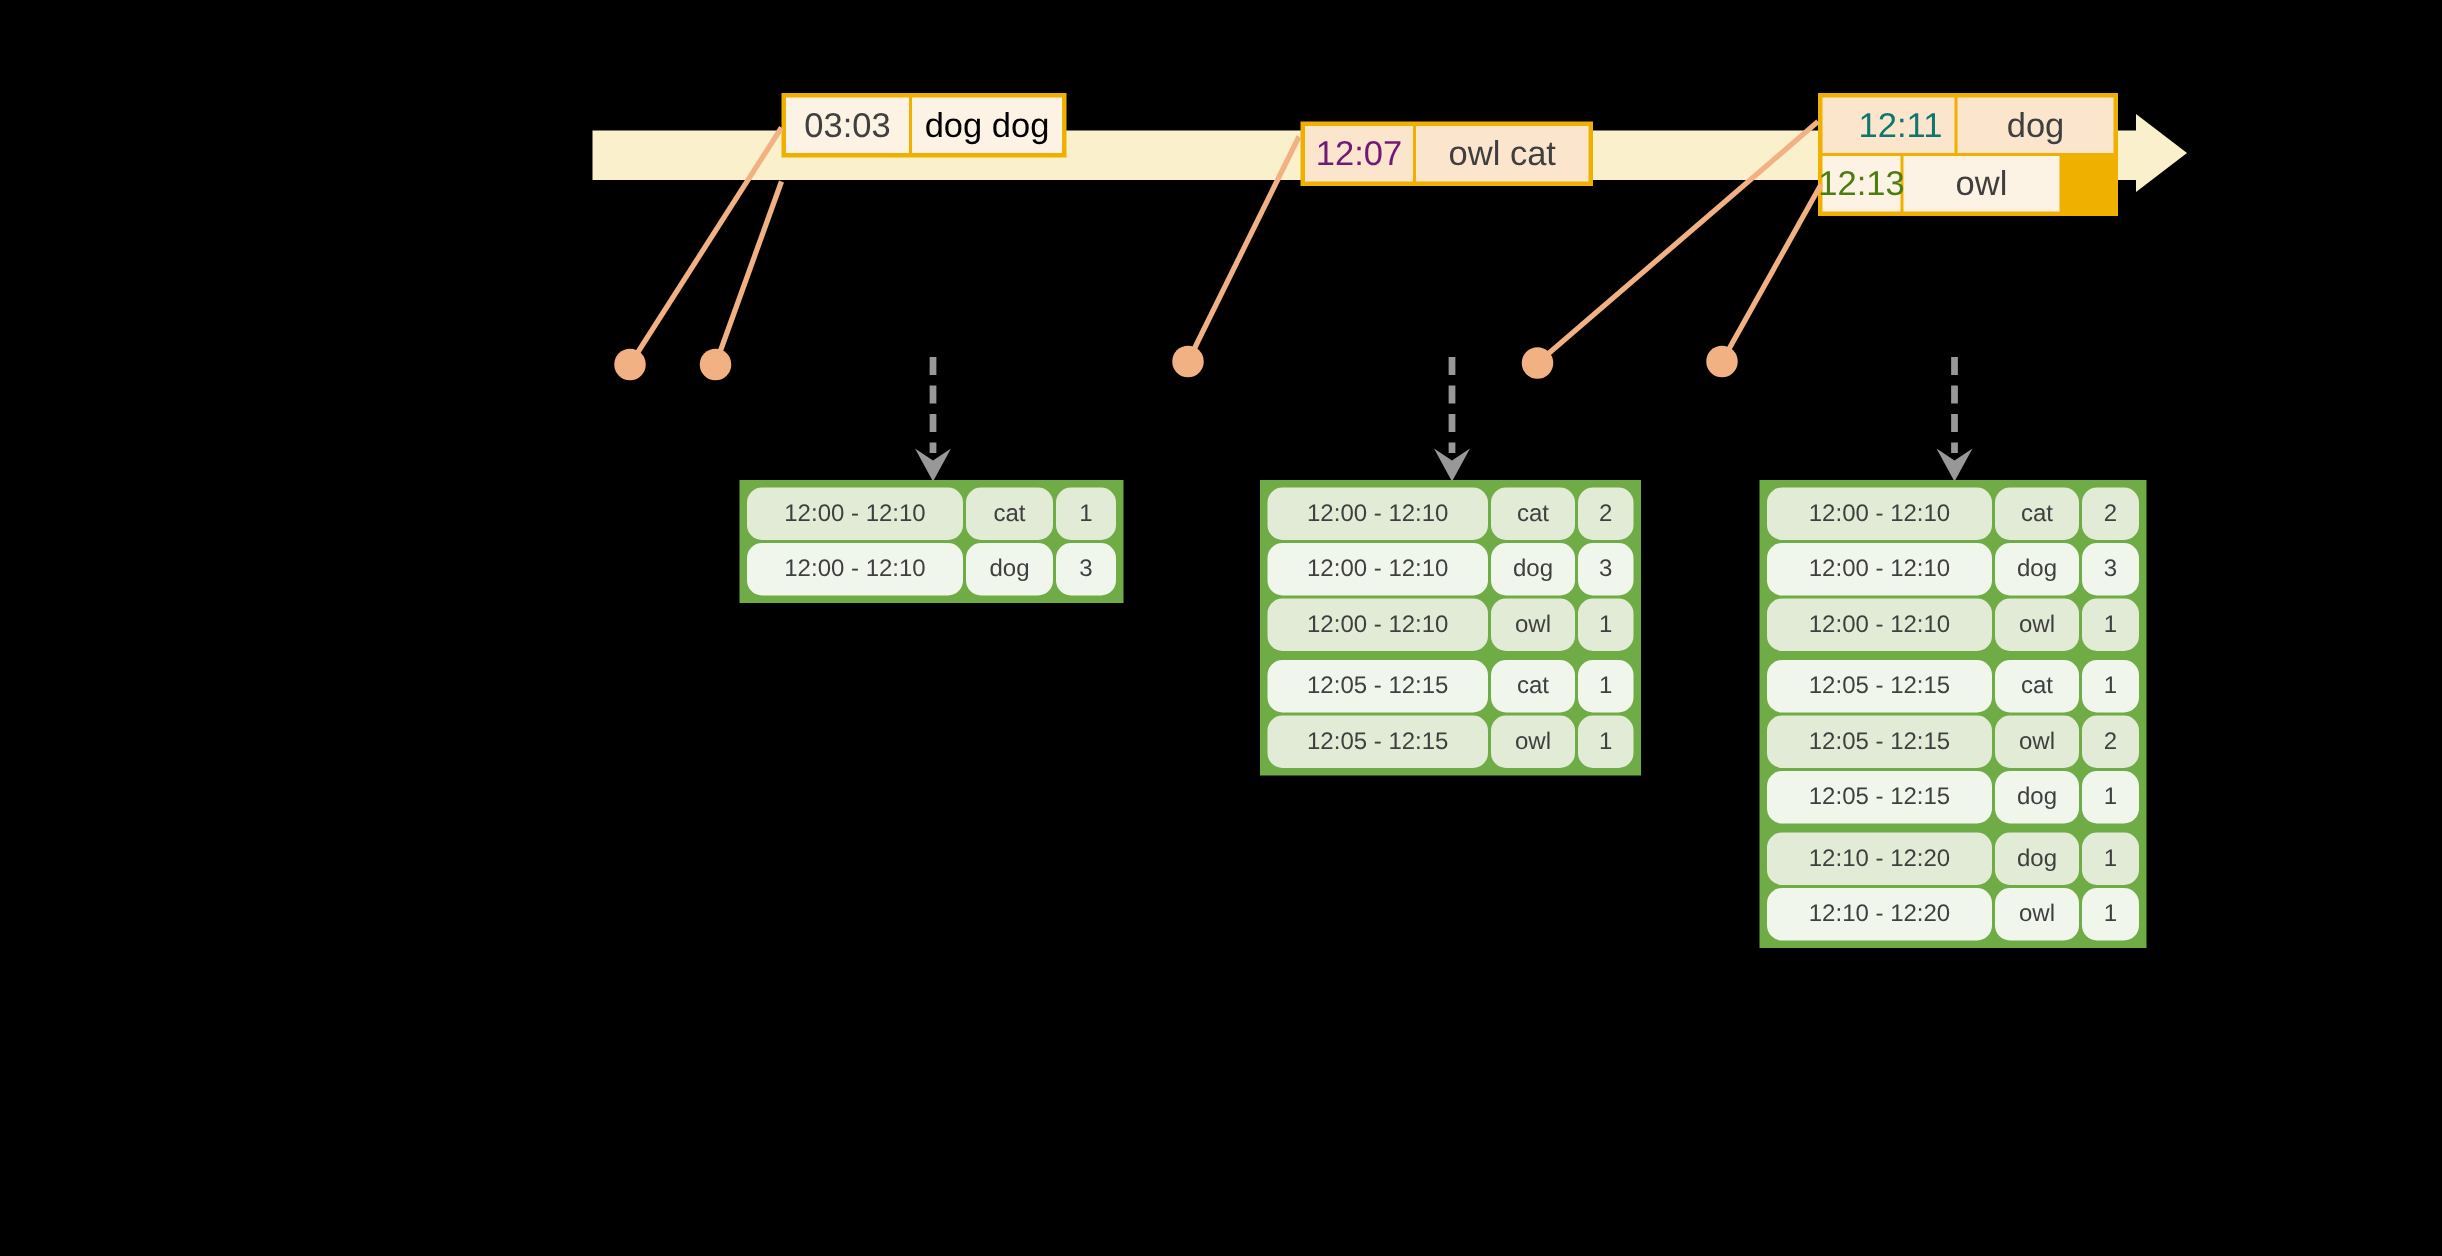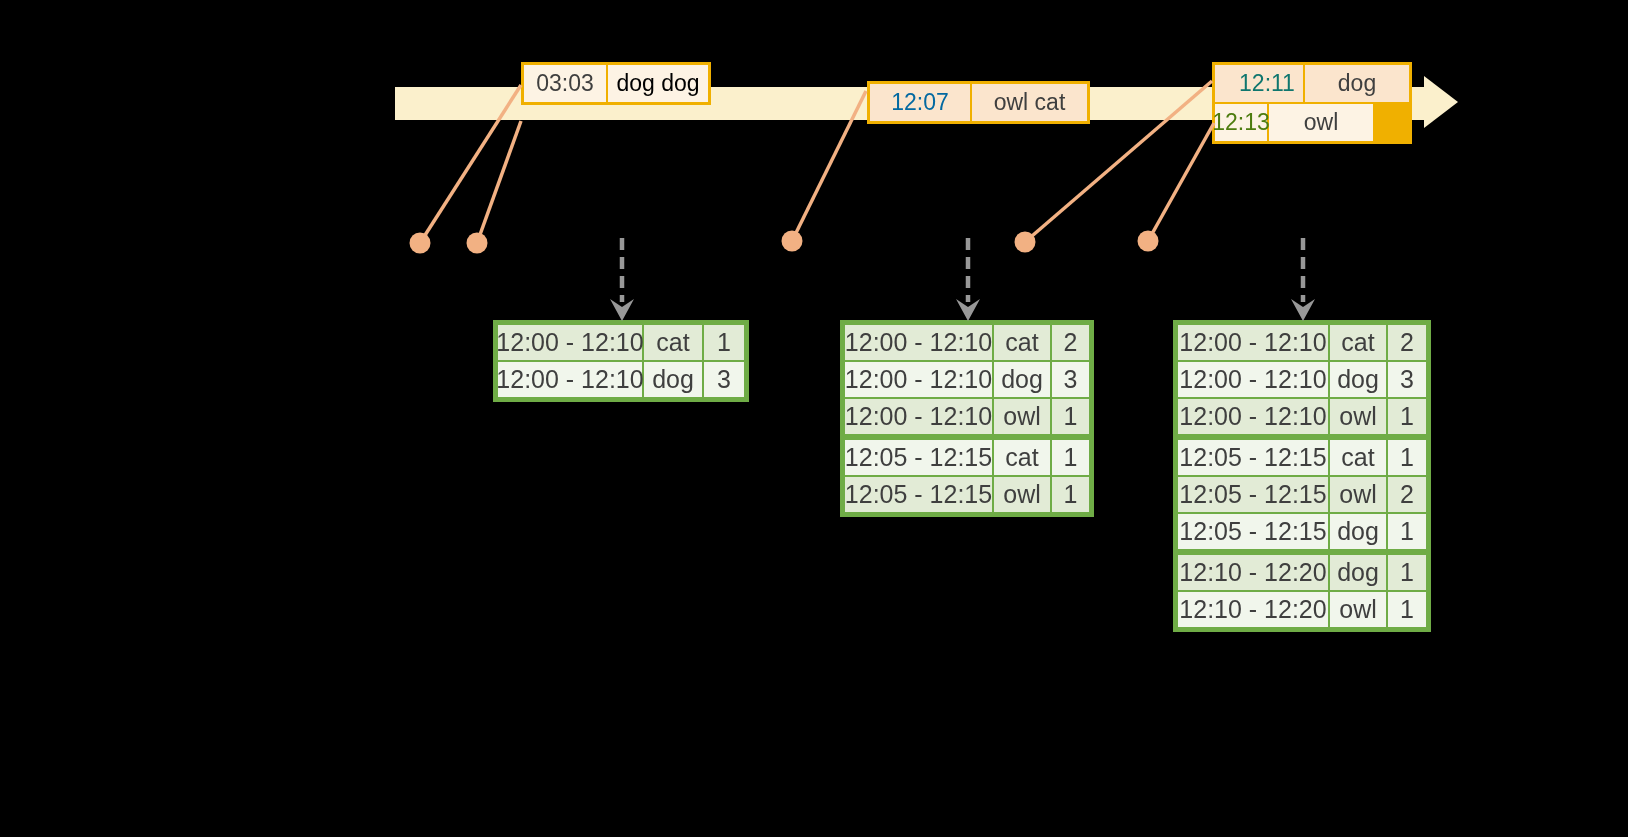--- a/index.html
+++ b/index.html
@@ -13,40 +13,40 @@
   .etable { position:absolute; display:flex; flex-direction:column; padding:3px; gap:2px; }
   .etable .trow { display:flex; gap:2px; }
 
   .rtable { position:absolute; display:flex; flex-direction:column; padding:5px; }
   .rtable .trow { display:flex; gap:2px; }
   .rtable .trow + .trow { margin-top:2px; }
   .rtable .trow.group-start { margin-top:6px; }
 
   .cell { display:flex; align-items:center; justify-content:center; white-space:nowrap; }
   .etable .cell { font-size:23px; }
-  .rtable .cell { font-size:25px; }
+  .rtable .cell { font-size:16px;border-radius:10px; }
 </style>
 </head>
 <body>
 
 <div class="stage" style="background: rgb(0, 0, 0);">
   <svg class="layer bg" width="1628" height="837">
       <rect x="395" y="87" width="1029" height="33" fill="#FBF0CC"></rect>
       <polygon points="1424,76 1458,102 1424,128" fill="#FBF0CC"></polygon>
     </svg>
   <div class="layer tables">
     <div class="etable" style="left: 521px; top: 62px; background: rgb(240, 176, 0);">
         <div class="trow">
           <div class="cell" style="width: 82px; height: 37px; background: rgb(253, 243, 228); color: rgb(63, 63, 63);">03:03</div>
           <div class="cell" style="width: 100px; height: 37px; background: rgb(253, 243, 228); color: #000000;">dog dog</div>
         </div>
       </div>
     <div class="etable" style="left: 867px; top: 81px; background: rgb(240, 176, 0);">
         <div class="trow">
-          <div class="cell" style="width: 100px; height: 37px; background: rgb(251, 229, 205); color: #0369a1; text-align: center;">12:07</div>
+          <div class="cell" style="width: 72px; height: 37px; background: rgb(251, 229, 205); color: #701a75; text-align: center;">12:07</div>
           <div class="cell" style="width: 115px; height: 37px; background: rgb(251, 229, 205); color: rgb(63, 63, 63);">owl cat</div>
         </div>
       </div>
     <div class="etable" style="left: 1212px; top: 62px; background: rgb(240, 176, 0);">
         <div class="trow">
           <div class="cell" style="width: 72px; height: 37px; background: rgb(251, 229, 205); color: #0f766e; padding-left: 16px;">12:11</div>
           <div class="cell" style="width: 104px; height: 37px; background: rgb(251, 229, 205); color: rgb(63, 63, 63);">dog</div>
         </div>
         <div class="trow">
           <div class="cell" style="width: 52px; height: 37px; background: rgb(253, 243, 228); color: #4d7c0f;">12:13</div>

